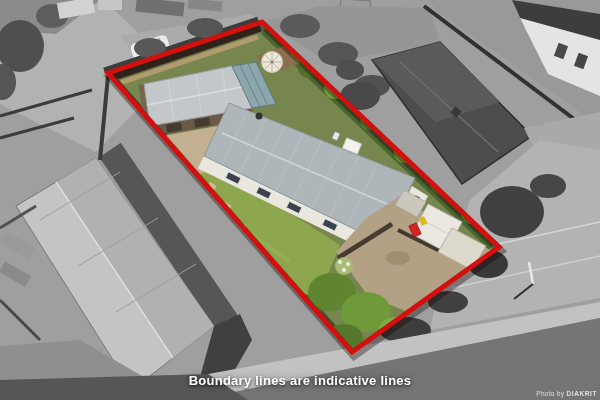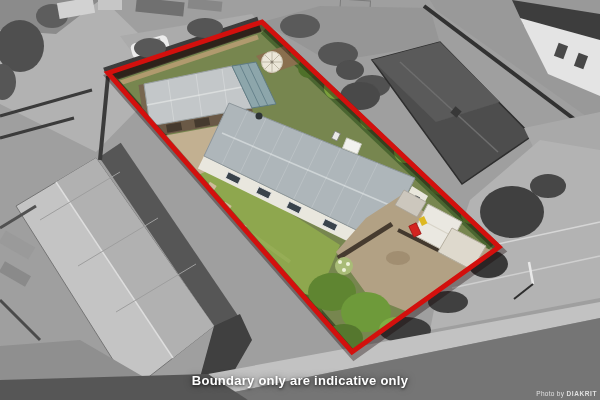--- a/index.html
+++ b/index.html
@@ -290,15 +290,15 @@
       <circle cx="340" cy="262" r="2" fill="#eef2d8"></circle>
       <circle cx="348" cy="264" r="2" fill="#eef2d8"></circle>
       <circle cx="344" cy="270" r="2" fill="#eef2d8"></circle>
     </g>
   </g>
 
   <polygon fill="none" stroke-width="8" transform="translate(2 4)" points="108,73 262,22 499,247 352,352" stroke="rgba(20,0,0,0.35)"></polygon>
   <polygon fill="none" stroke-linejoin="miter" points="108,73 262,22 499,247 352,352" stroke="#d3100d" stroke-width="5"></polygon>
 </svg>
 
-  <div class="caption">Boundary only are indicative only</div>
+  <div class="caption">Boundary lines are indicative lines</div>
   <div class="watermark"><span>Photo by </span><span class="brand">DIAKRIT</span></div>
 </div>
 
 </body></html>

